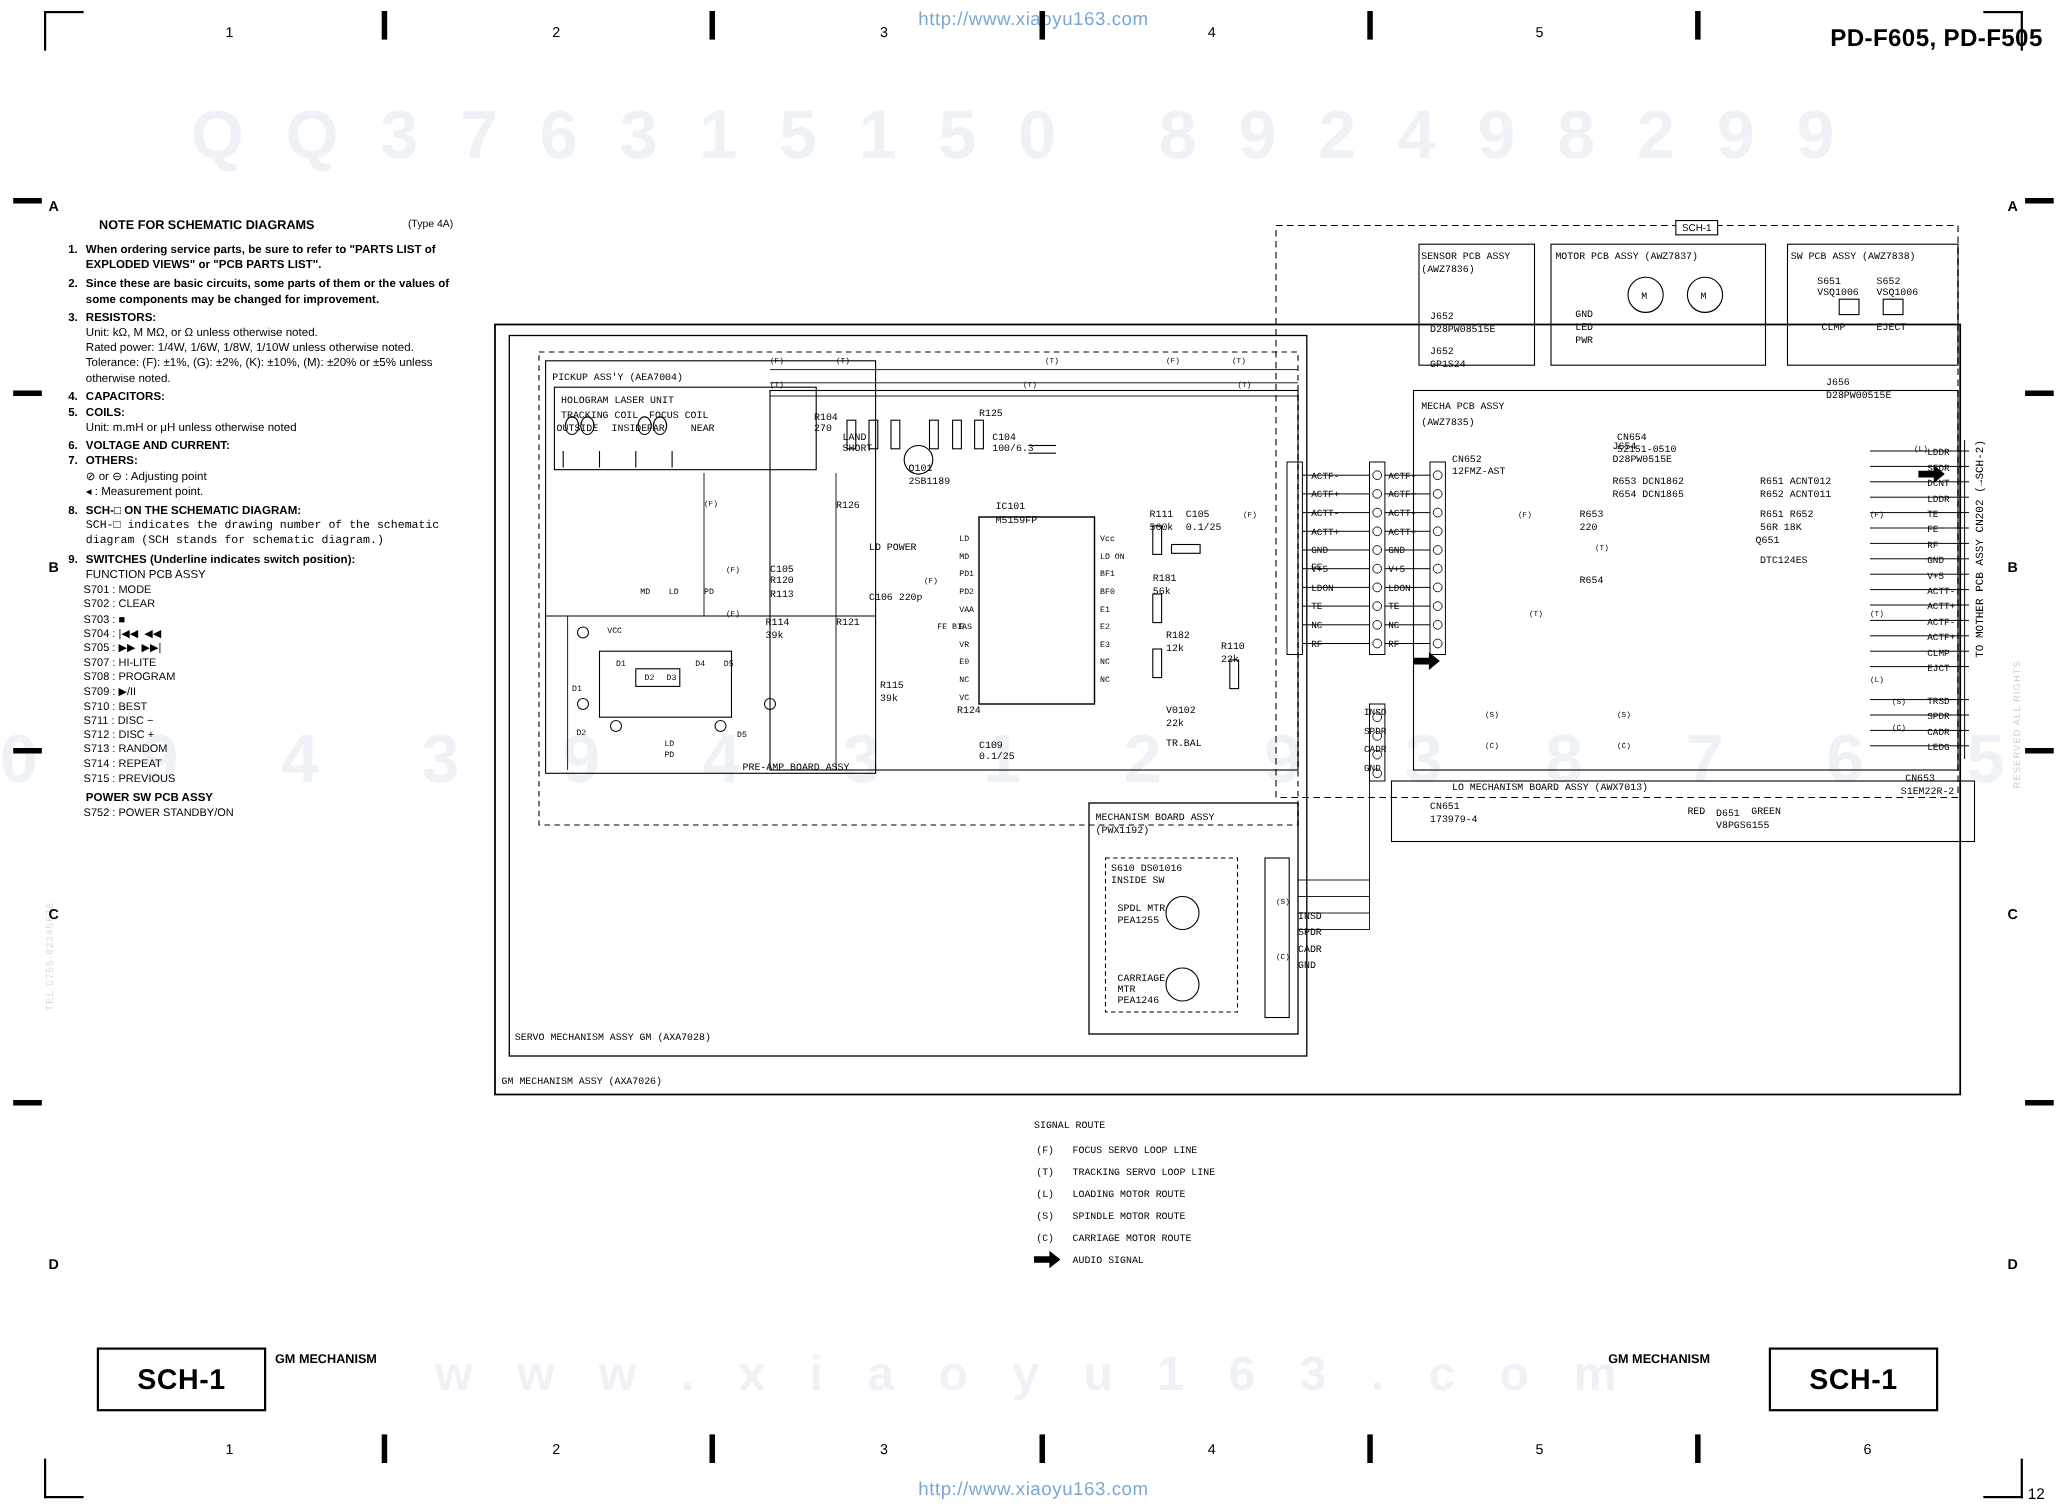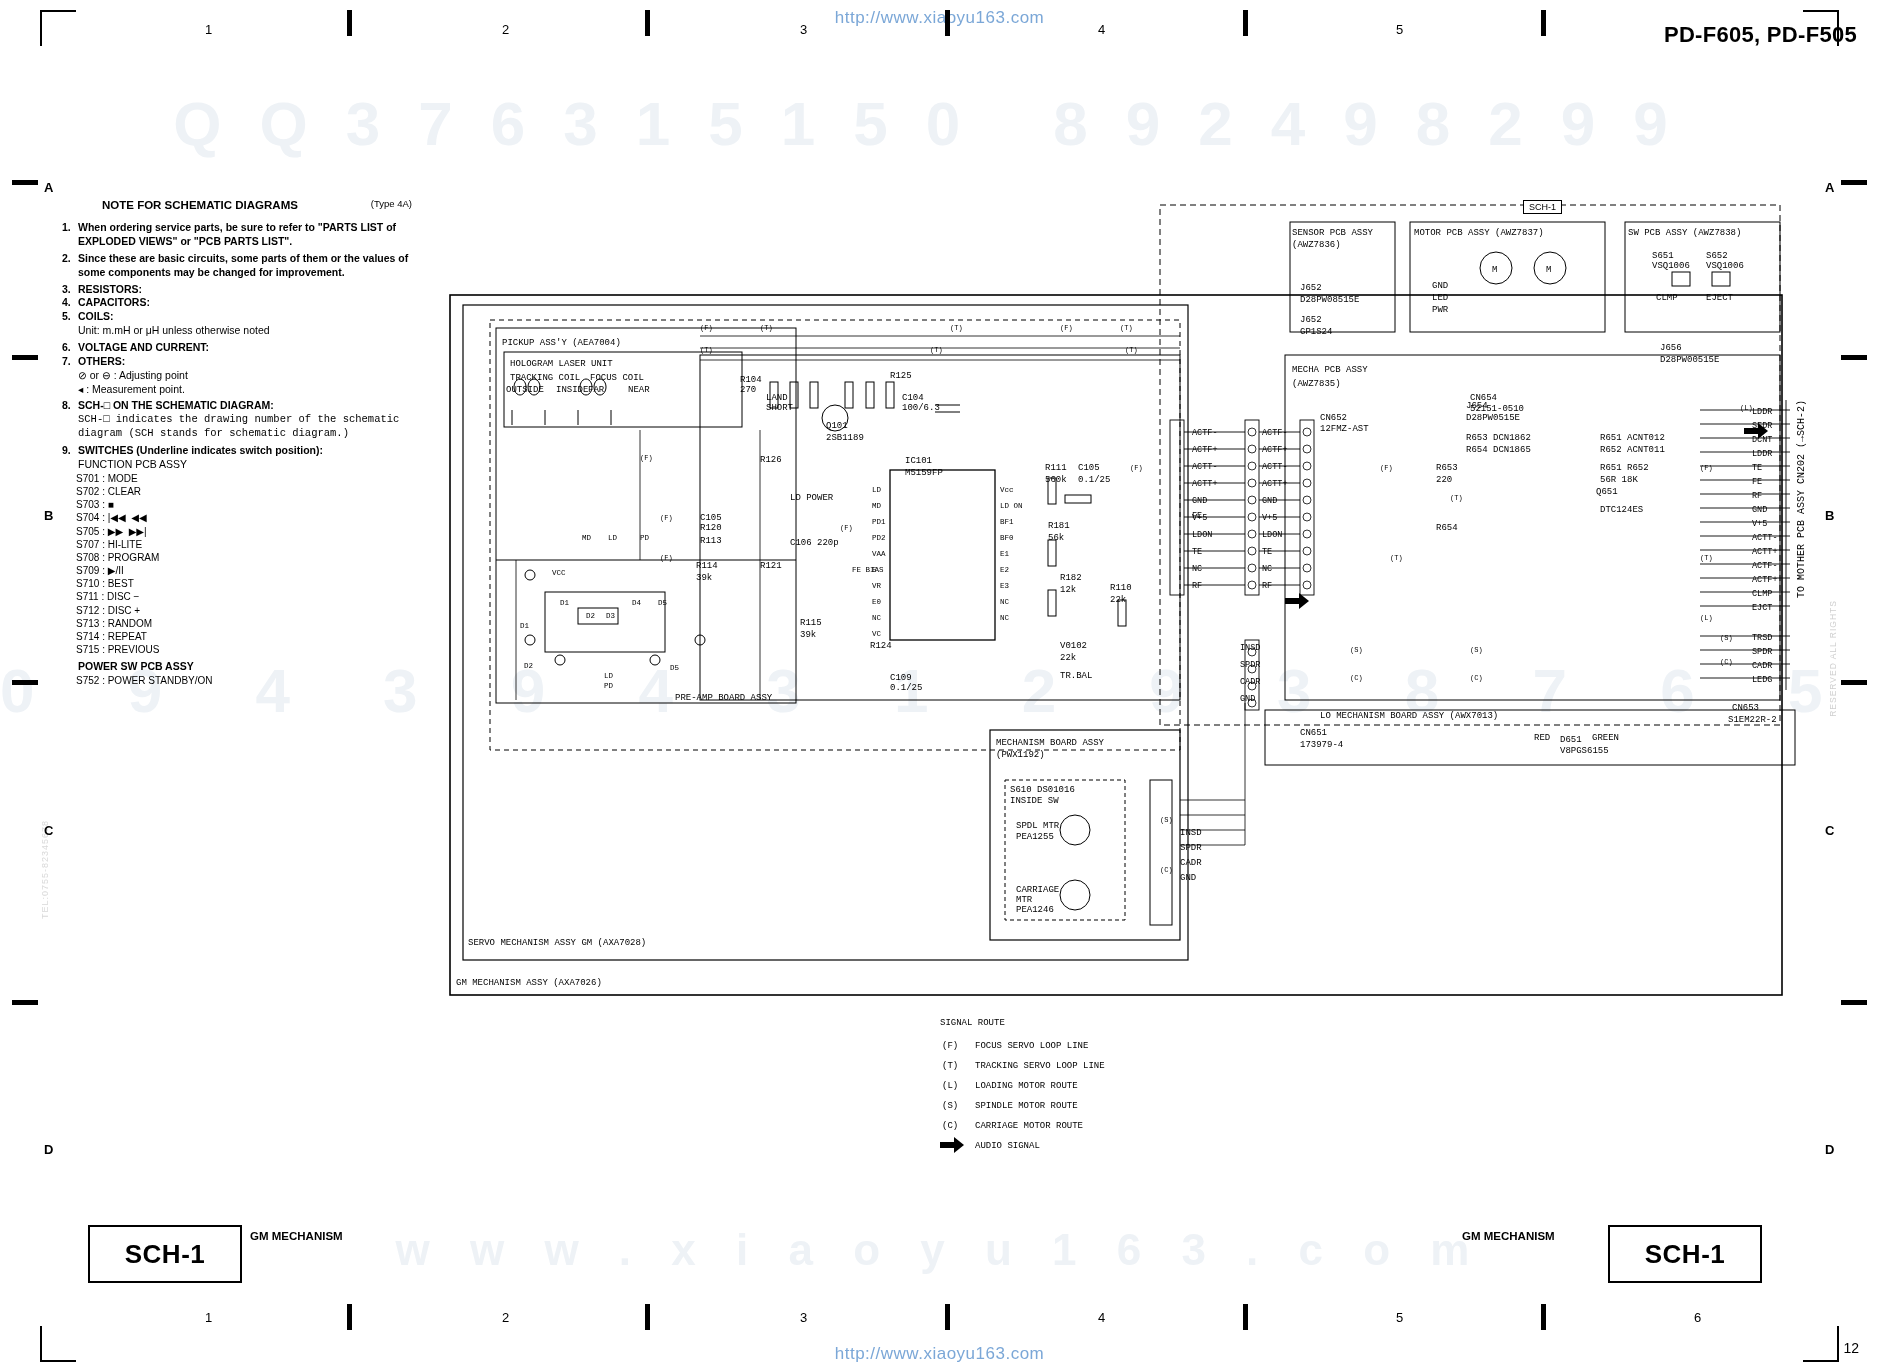--- a/index.html
+++ b/index.html
@@ -38,38 +38,38 @@
   .reg{position:absolute;background:#000;}
   .tick-label{position:absolute;font-size:13px;color:#000;}
   .model{
     position:absolute;right:22px;top:22px;font-size:22px;font-weight:bold;letter-spacing:.3px;
   }
   .row-letter{position:absolute;font-size:13px;font-weight:bold;}
   
   .notes{
     position:absolute;left:62px;top:198px;width:350px;font-size:10.5px;line-height:1.32;
   }
-  .notes h1{font-size:11.5px;font-weight:bold;margin:0 0 5px 16px;display:inline-block;padding-left:24px;}
+  .notes h1{font-size:11.5px;font-weight:bold;margin:0 0 5px 4px;display:inline-block;padding-left:24px;}
   .notes .type{font-size:9.5px;float:right;font-weight:normal;}
   .sw-list{margin-left:14px;}
   .sw-list div{white-space:pre;font-size:10px;}
   
   svg.sheet{position:absolute;left:0;top:0;width:1879px;height:1372px;}
   text{font-family:"Liberation Mono", monospace;}
   .sch-box{
     position:absolute;border:2px solid #000;background:#fff;
     display:flex;align-items:center;justify-content:center;
     font-size:26px;font-weight:bold;letter-spacing:.5px;
   }
   .sch-cap{position:absolute;font-size:11.5px;font-weight:bold;}
   .sch-small{
     position:absolute;border:1px solid #000;font-size:9px;
     padding:1px 5px;background:#fff;
   }
-  .pg{position:absolute;right:20px;bottom:16px;font-size:14px;margin-top:43px;}
+  .pg{position:absolute;right:20px;bottom:6px;font-size:14px;margin-top:43px;}
   .vert-text{
     position:absolute;writing-mode:vertical-rl;transform:rotate(180deg);
     font-size:9px;color:#d9d9d9;letter-spacing:1px;white-space:nowrap;
   }
   .vert-text2{
     position:absolute;writing-mode:vertical-rl;transform:rotate(180deg);
     font-size:8.5px;color:#cfcfcf;letter-spacing:1px;white-space:nowrap;
   }
 </style>
 </head>
@@ -147,20 +147,25 @@
       <div style="width:16px;font-weight:bold;">1.</div>
       <div style="flex:1;font-weight:bold;">When ordering service parts, be sure to refer to "PARTS LIST of EXPLODED VIEWS" or "PCB PARTS LIST".</div>
     </div>
     <div style="display:flex;margin-bottom:3px;">
       <div style="width:16px;font-weight:bold;">2.</div>
       <div style="flex:1;font-weight:bold;">Since these are basic circuits, some parts of them or the values of some components may be changed for improvement.</div>
     </div>
     <div style="display:flex;">
       <div style="width:16px;font-weight:bold;">3.</div>
       <div style="flex:1;font-weight:bold;">RESISTORS:</div>
+    </div>
+    <div style="padding-left:16px;margin-bottom:3px;">
+      <div>Unit: kΩ, M MΩ, or Ω unless otherwise noted.</div>
+      <div>Rated power: 1/4W, 1/6W, 1/8W, 1/10W unless otherwise noted.</div>
+      <div>Tolerance: (F): ±1%, (G): ±2%, (K): ±10%, (M): ±20% or ±5% unless otherwise noted.</div>
     </div>
     <div style="display:flex;">
       <div style="width:16px;font-weight:bold;">4.</div>
       <div style="flex:1;font-weight:bold;">CAPACITORS:</div>
     </div>
     <div style="display:flex;">
       <div style="width:16px;font-weight:bold;">5.</div>
       <div style="flex:1;font-weight:bold;">COILS:</div>
     </div>
     <div style="padding-left:16px;margin-bottom:3px;">

